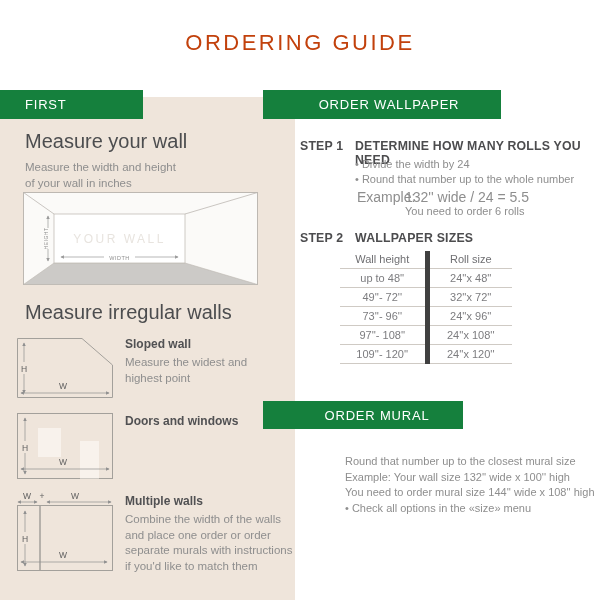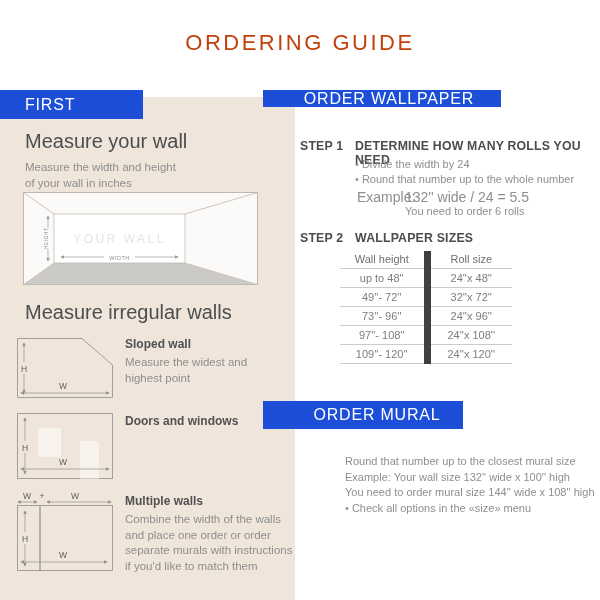--- a/index.html
+++ b/index.html
@@ -11,25 +11,25 @@
   .abs { position:absolute; }
 
   .page-title {
     left:0; top:30px; width:600px; text-align:center;
     font-size:22px; letter-spacing:2.5px; color:#c2410c; font-weight:400;
   }
 
   .left-panel { left:0; top:97px; width:295px; height:503px; background:#efe5db; }
 
   .ribbon {
-    background:#1d4ed8; color:#ffffff; font-size:16px; letter-spacing:0.8px;
+    background:#15803d; color:#ffffff; font-size:13px; letter-spacing:0.8px;
     display:flex; align-items:center;
   }
   .ribbon-first   { left:0;   top:90px;  width:143px; height:29px; padding-left:25px; }
-  .ribbon-ow      { left:263px; top:90px;  width:238px; height:17px; justify-content:center; padding-left:14px; }
+  .ribbon-ow      { left:263px; top:90px;  width:238px; height:29px; justify-content:center; padding-left:14px; }
   .ribbon-om      { left:263px; top:401px; width:200px; height:28px; justify-content:center; padding-left:28px; }
 
   .h-main  { font-size:20px; color:#4c4d4f; font-weight:400; }
   .body-gray { font-size:11.5px; line-height:15.5px; color:#8e8e8e; white-space:pre-line; }
 
   .irr-title { font-size:12px; font-weight:700; color:#515153; }
   .irr-desc  { margin-top:4px; }
   .irr-text  { width:165px; }
 
   .step-row { display:flex; font-size:12.3px; font-weight:700; color:#4c4c4e; letter-spacing:0.2px; }
@@ -39,21 +39,21 @@
   .example-label { width:48px; flex:none; }
   .example-result { font-size:11px; color:#8e8e8e; }
 
   .size-table { left:340px; top:251px; width:172px; border-collapse:collapse; table-layout:fixed; }
   .size-table th, .size-table td {
     border-bottom:1px solid #cfcac4; text-align:center; padding:0;
     font-size:11px; font-weight:400; color:#7c7c7f;
   }
   .size-table th { height:17px; color:#6f6f72; }
   .size-table td { height:19px; }
-  .size-table th:first-child, .size-table td:first-child { border-right:7px solid #404040; width:87px; }
+  .size-table th:first-child, .size-table td:first-child { border-right:5px solid #404040; width:87px; }
   .size-table tr.tall td { height:31px; white-space:pre-line; line-height:13px; }
 
   .mural-lines { font-size:11px; line-height:15.7px; color:#8e8e8e; white-space:pre-line; }
 
   svg text { font-family:"Liberation Sans", sans-serif; }
   .dim-label { font-size:8.5px; fill:#5f5f5f; }
 </style>
 </head>
 <body>
 

